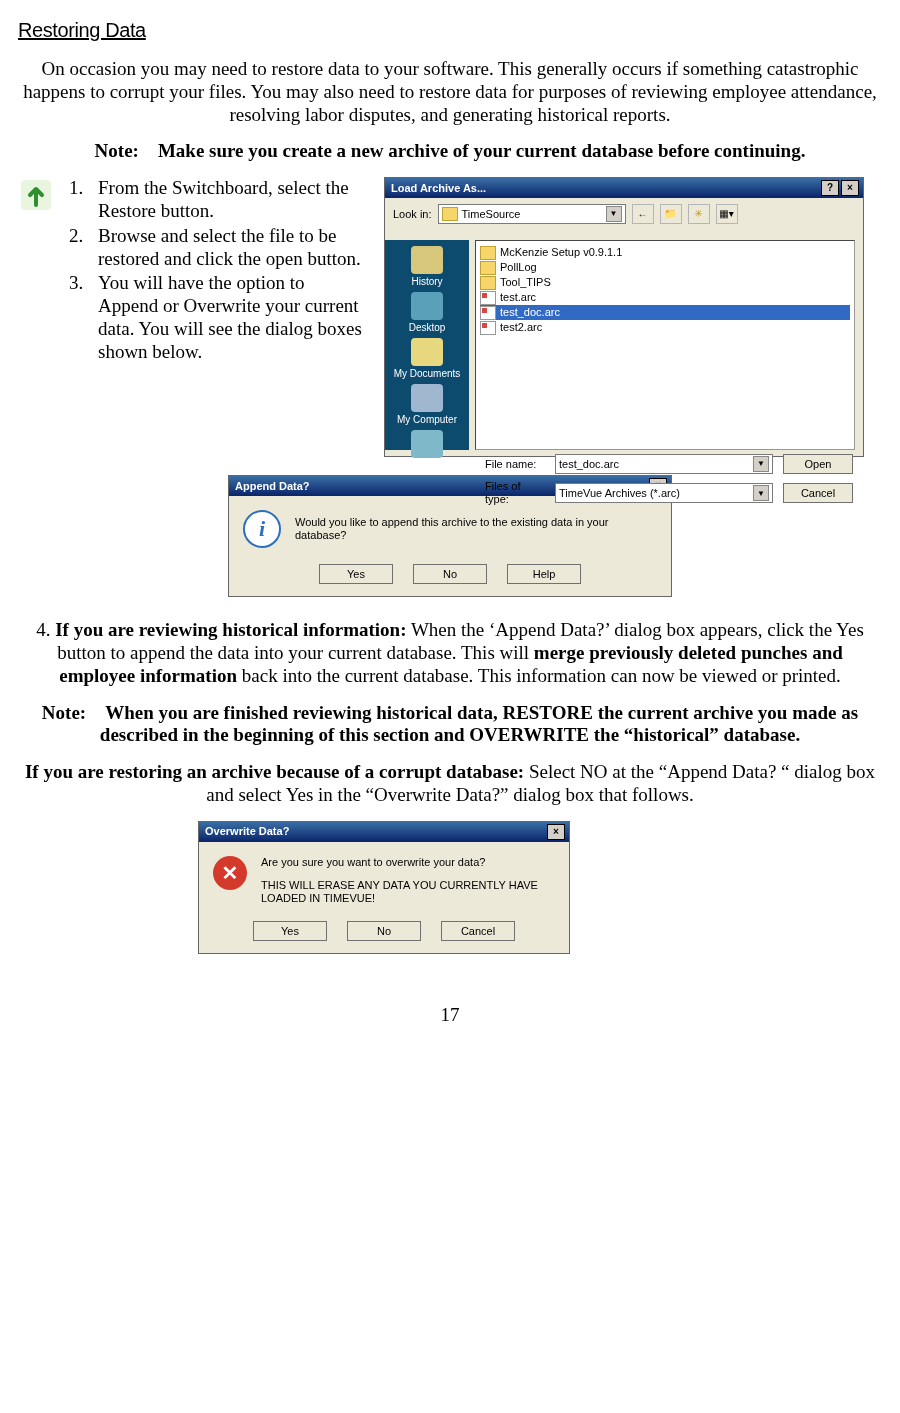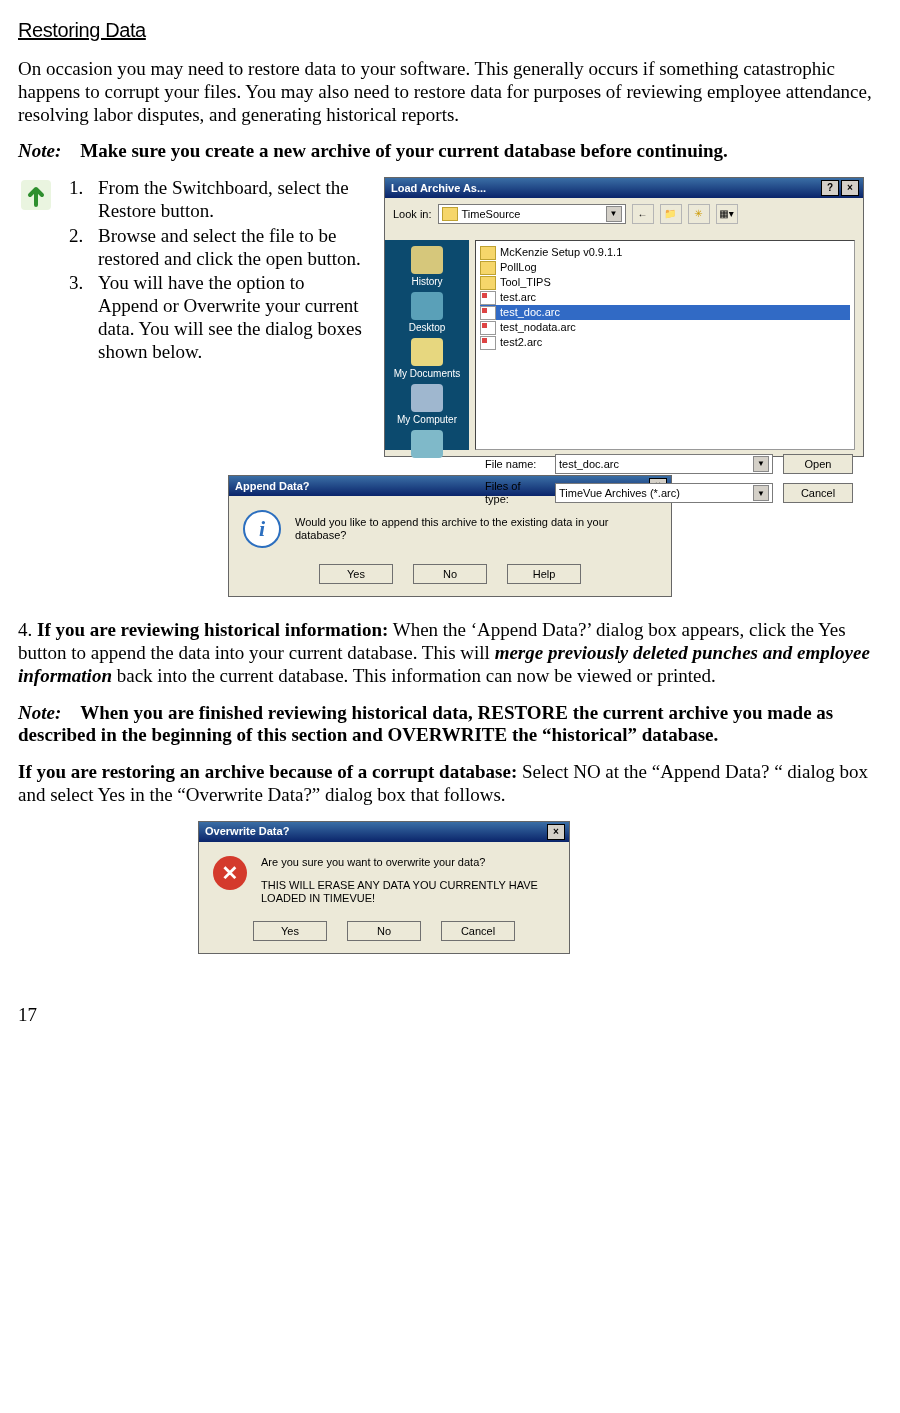--- a/index.html
+++ b/index.html
@@ -12,23 +12,23 @@
     color: #000;
     background: #fff;
   }
   .section-title {
     font-family: "Arial Narrow", Arial, sans-serif;
     font-size: 20px;
     text-decoration: underline;
     letter-spacing: -0.4px;
     margin-bottom: 16px;
   }
-  p { margin: 4px 0 14px 0; }
+  p { margin: 4px 0 14px 0; text-align: center; }
   .bold { font-weight: bold; }
-  .bi { font-style: italic; font-weight: bold; }
+  .bi { font-weight: bold; }
   .row { display: flex; align-items: flex-start; gap: 8px; }
   .restore-icon {
     width: 36px; height: 36px; flex: 0 0 36px;
   }
   .restore-icon svg { width: 36px; height: 36px; }
   ol.steps {
     margin: 0 0 12px 0;
     padding-left: 26px;
     width: 280px;
     flex: 0 0 280px;
@@ -187,21 +187,21 @@
     width: 34px; height: 34px; border-radius: 50%;
     background: #d43a2c;
     display:flex; align-items:center; justify-content:center;
     color:#fff; font-weight:bold; font-size:20px; font-family:Arial;
     flex: 0 0 34px;
   }
   .over-msg { font-size: 11px; color:#000; }
   .over-msg .l2 { margin-top:10px; }
 
   .pagenum {
-    text-align: left;
+    text-align: center;
     font-size: 19px;
     margin-top: 50px;
   }
 </style>
 </head>
 <body>
 
 <div class="section-title">Restoring Data</div>
 
 <p>On occasion you may need to restore data to your software. This generally occurs if something catastrophic happens to corrupt your files. You may also need to restore data for purposes of reviewing employee attendance, resolving labor disputes, and generating historical reports.</p>
@@ -283,24 +283,20 @@
         <div class="fl-item">
             <span class="fi arc-ic"></span>
             <span>test.arc</span>
           </div>
         <div class="fl-item fl-sel">
             <span class="fi arc-ic"></span>
             <span>test_doc.arc</span>
           </div>
         <div class="fl-item">
             <span class="fi arc-ic"></span>
-            <span>test_nodata.arc</span>
-          </div>
-        <div class="fl-item">
-            <span class="fi arc-ic"></span>
             <span>test2.arc</span>
           </div>
       </div>
     </div>
     <div class="load-bottom">
       <span>File name:</span>
       <div class="combo">
         <span>test_doc.arc</span>
         <span class="dd-btn">▼</span>
       </div>

